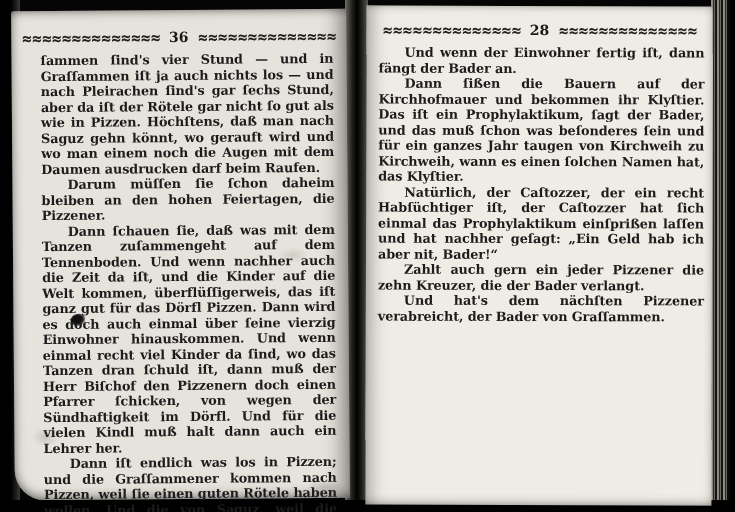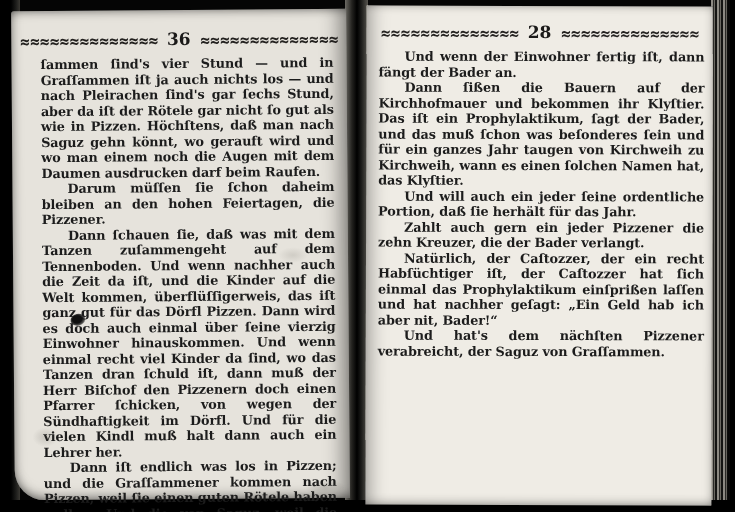--- a/index.html
+++ b/index.html
@@ -64,21 +64,21 @@
     color:#1b1a19;white-space:nowrap;overflow:hidden;
   }
   .page-left .page-header{margin-top:19px;}
   .page-right .page-header{margin-top:16px;}
   .ornament{
     font-family:"DejaVu Sans", sans-serif;
     font-weight:bold;font-size:13px;letter-spacing:-1px;
     transform:scaleY(1.25);display:inline-block;
     color:#23211f;
   }
-  .pagenum{font-size:17px;font-weight:bold;}
+  .pagenum{font-size:14px;font-weight:bold;}
   
   .text-block{
     margin-top:7px;
     font-weight:bold;
     font-size:12.8px;
     line-height:15.5px;
     letter-spacing:-0.1px;
     text-align:justify;
   }
   .page-left .text-block{padding:0 13px 0 29px;}
@@ -131,21 +131,20 @@
 
   <div class="page page-right">
     <div class="page-header">
       <span class="ornament">≈≈≈≈≈≈≈≈≈≈≈≈≈≈</span>
       <span class="pagenum">28</span>
       <span class="ornament">≈≈≈≈≈≈≈≈≈≈≈≈≈≈</span>
     </div>
     <div class="text-block">
       <p>Und wenn der Einwohner fertig iſt, dann fängt der Bader an.</p>
       <p>Dann ſißen die Bauern auf der Kirchhofmauer und bekommen ihr Klyſtier. Das iſt ein Prophylaktikum, ſagt der Bader, und das muß ſchon was beſonderes ſein und für ein ganzes Jahr taugen von Kirchweih zu Kirchweih, wann es einen ſolchen Namen hat, das Klyſtier.</p>
-      <p>Und will auch ein jeder ſeine ordentliche Portion, daß ſie herhält für das Jahr.</p>
+      <p>Natürlich, der Caſtozzer, der ein recht Habſüchtiger iſt, der Caſtozzer hat ſich einmal das Prophylaktikum einſprißen laſſen und hat nachher geſagt: „Ein Geld hab ich aber nit, Bader!“</p>
       <p>Zahlt auch gern ein jeder Pizzener die zehn Kreuzer, die der Bader verlangt.</p>
-      <p>Natürlich, der Caſtozzer, der ein recht Habſüchtiger iſt, der Caſtozzer hat ſich einmal das Prophylaktikum einſprißen laſſen und hat nachher geſagt: „Ein Geld hab ich aber nit, Bader!“</p>
-      <p>Und hat's dem nächſten Pizzener verabreicht, der Saguz von Graſſammen.</p>
+      <p>Und hat's dem nächſten Pizzener verabreicht, der Bader von Graſſammen.</p>
     </div>
 
   </div>
 
 </div>
 
 </body></html>

